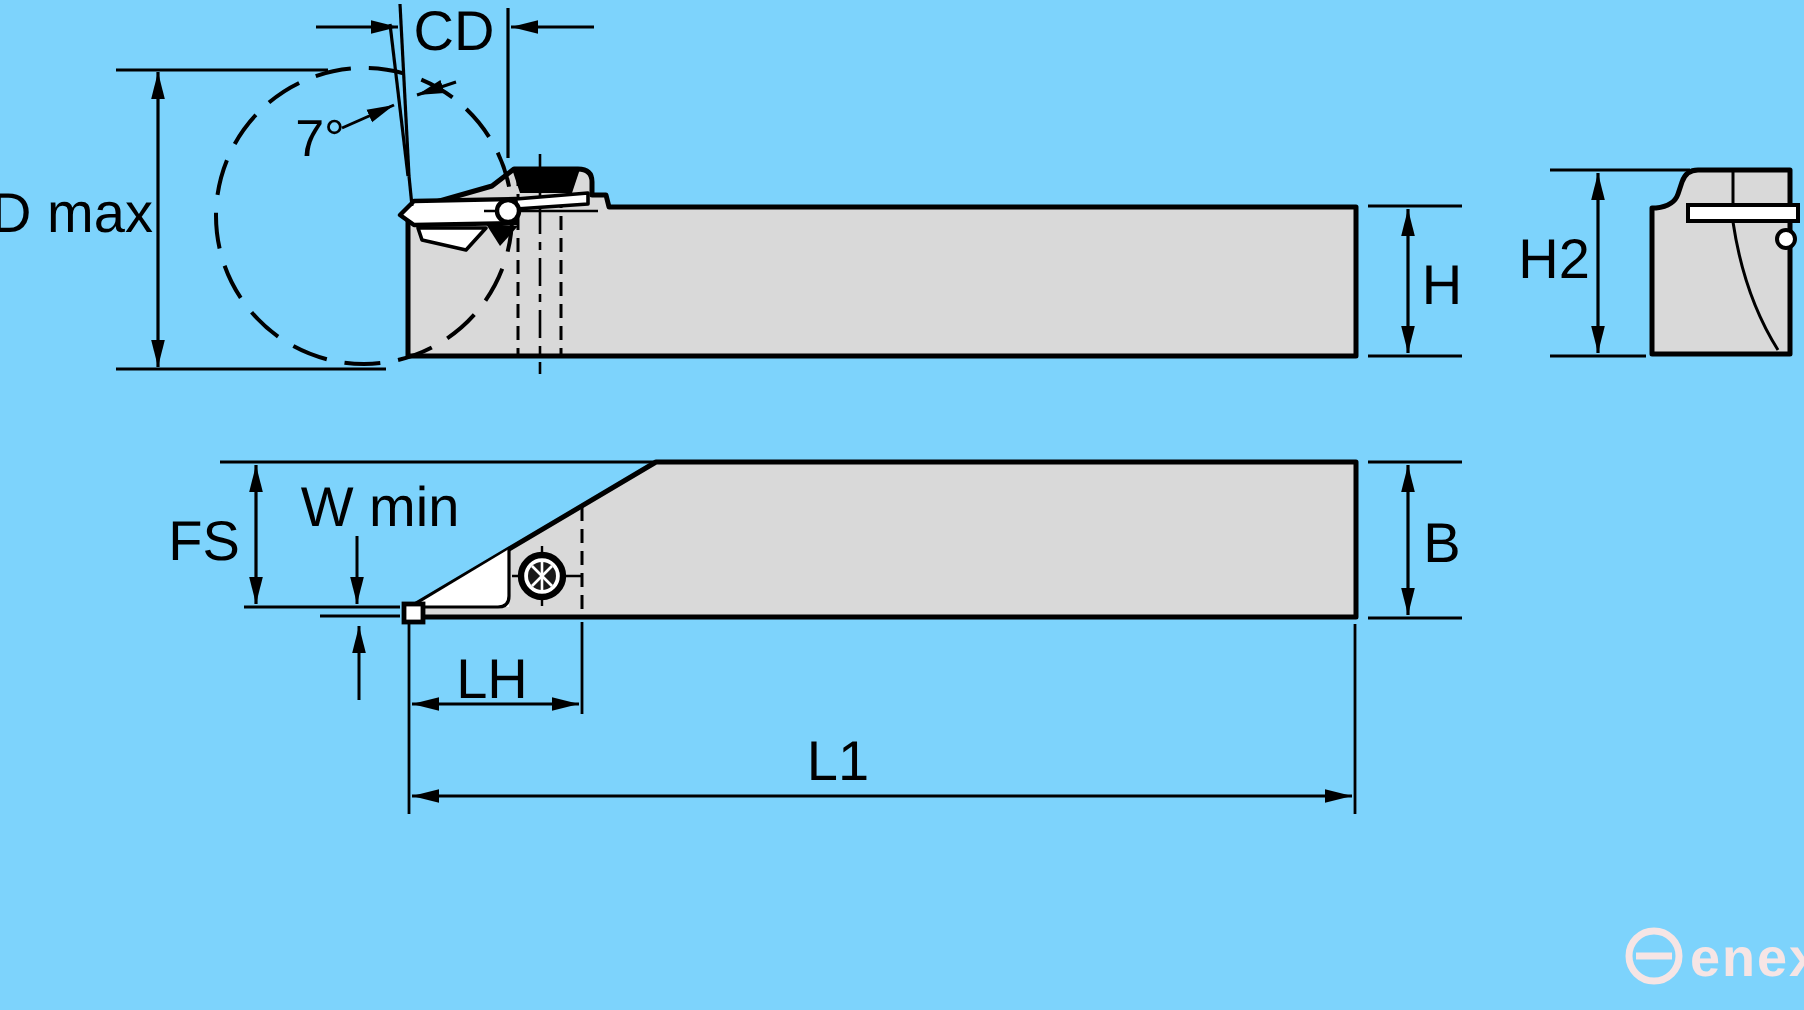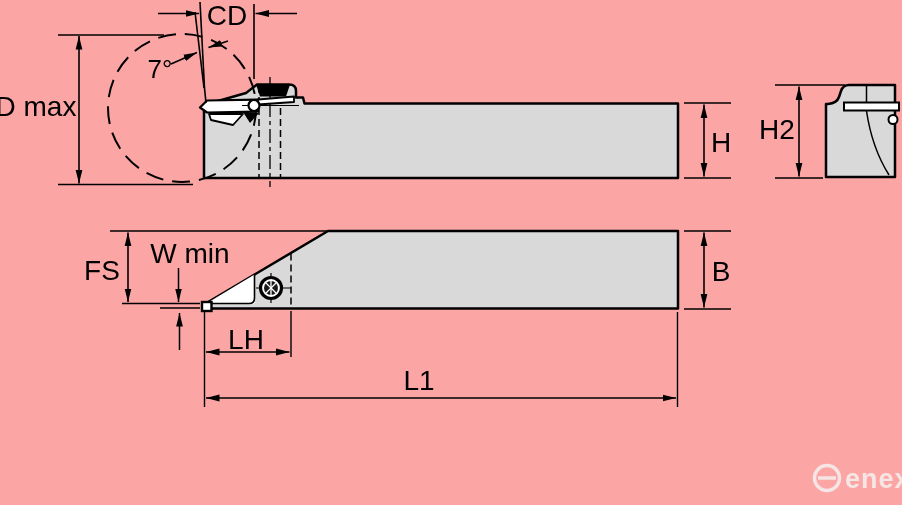--- a/index.html
+++ b/index.html
@@ -1,16 +1,16 @@
 <!DOCTYPE html>
 <html><head>
 <meta charset="utf-8">
 <style>
   html,body{margin:0;padding:0;background:#ffffff;}
-  .stage{position:relative;width:902px;height:505px;background:#fca5a5;overflow:hidden;
+  .stage{position:relative;width:902px;height:505px;background:#7dd3fc;overflow:hidden;
          font-family:"Liberation Sans",sans-serif;}
   svg{display:block;}
   text.dim{font-family:"Liberation Sans",sans-serif;font-size:28px;fill:#000;}
   text.angle{font-family:"Liberation Sans",sans-serif;font-size:26px;fill:#000;}
   text.wm{font-family:"Liberation Sans",sans-serif;font-size:27px;font-weight:bold;letter-spacing:1px;}
 </style>
 </head>
 <body>
 
 <div class="stage">

